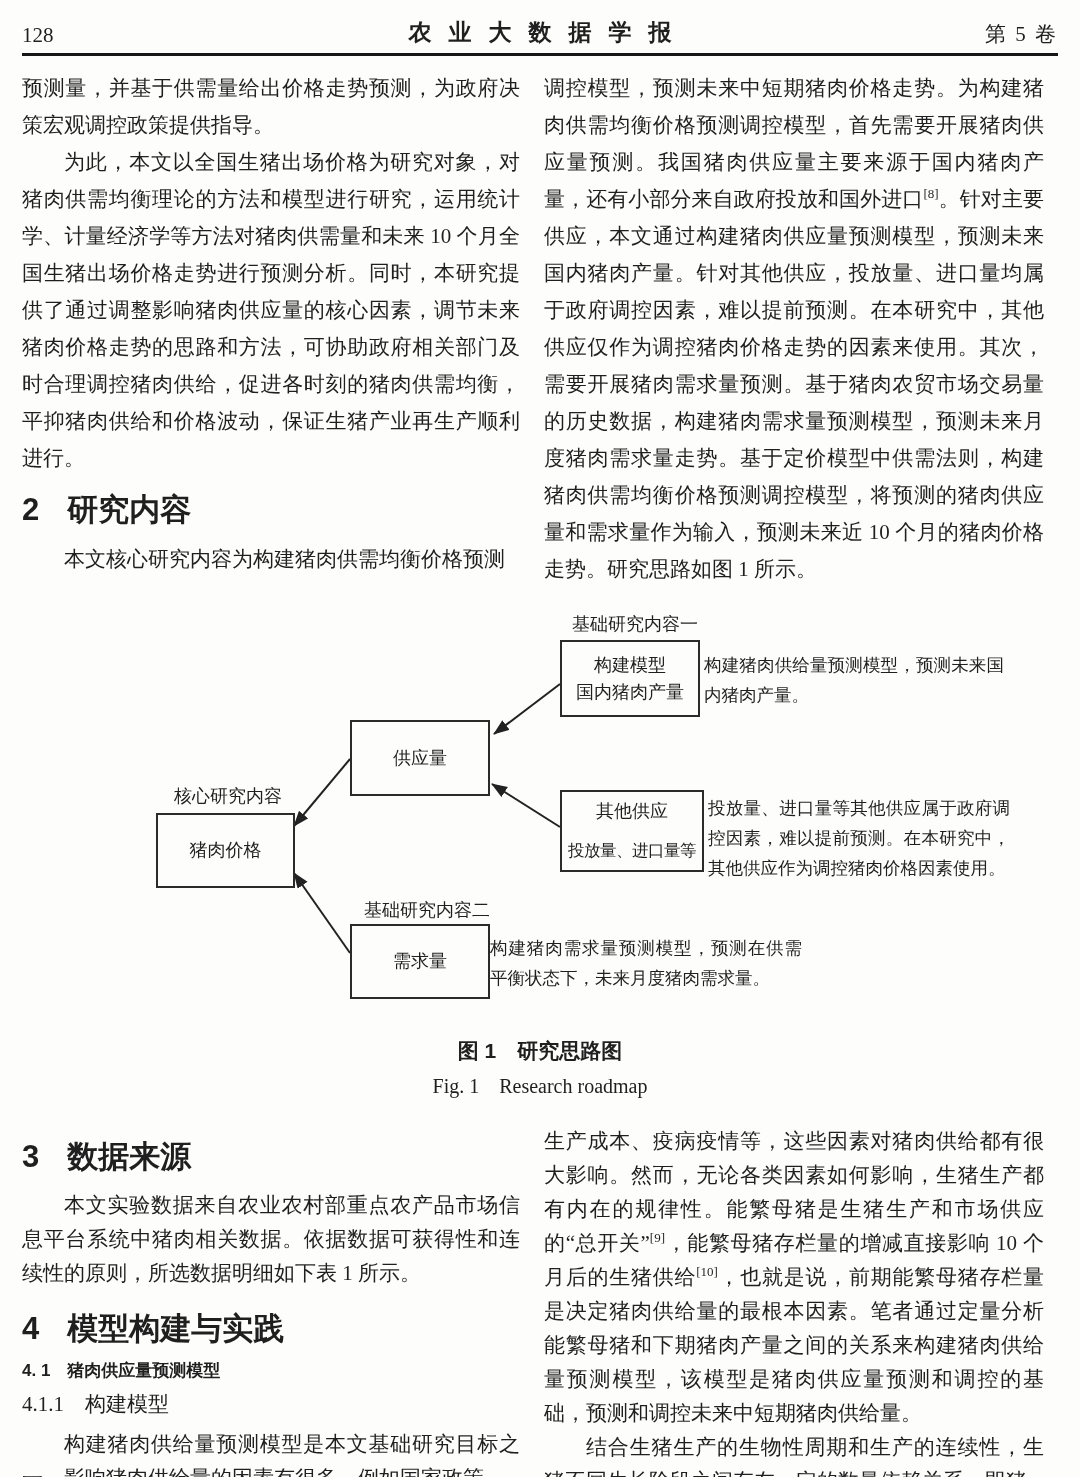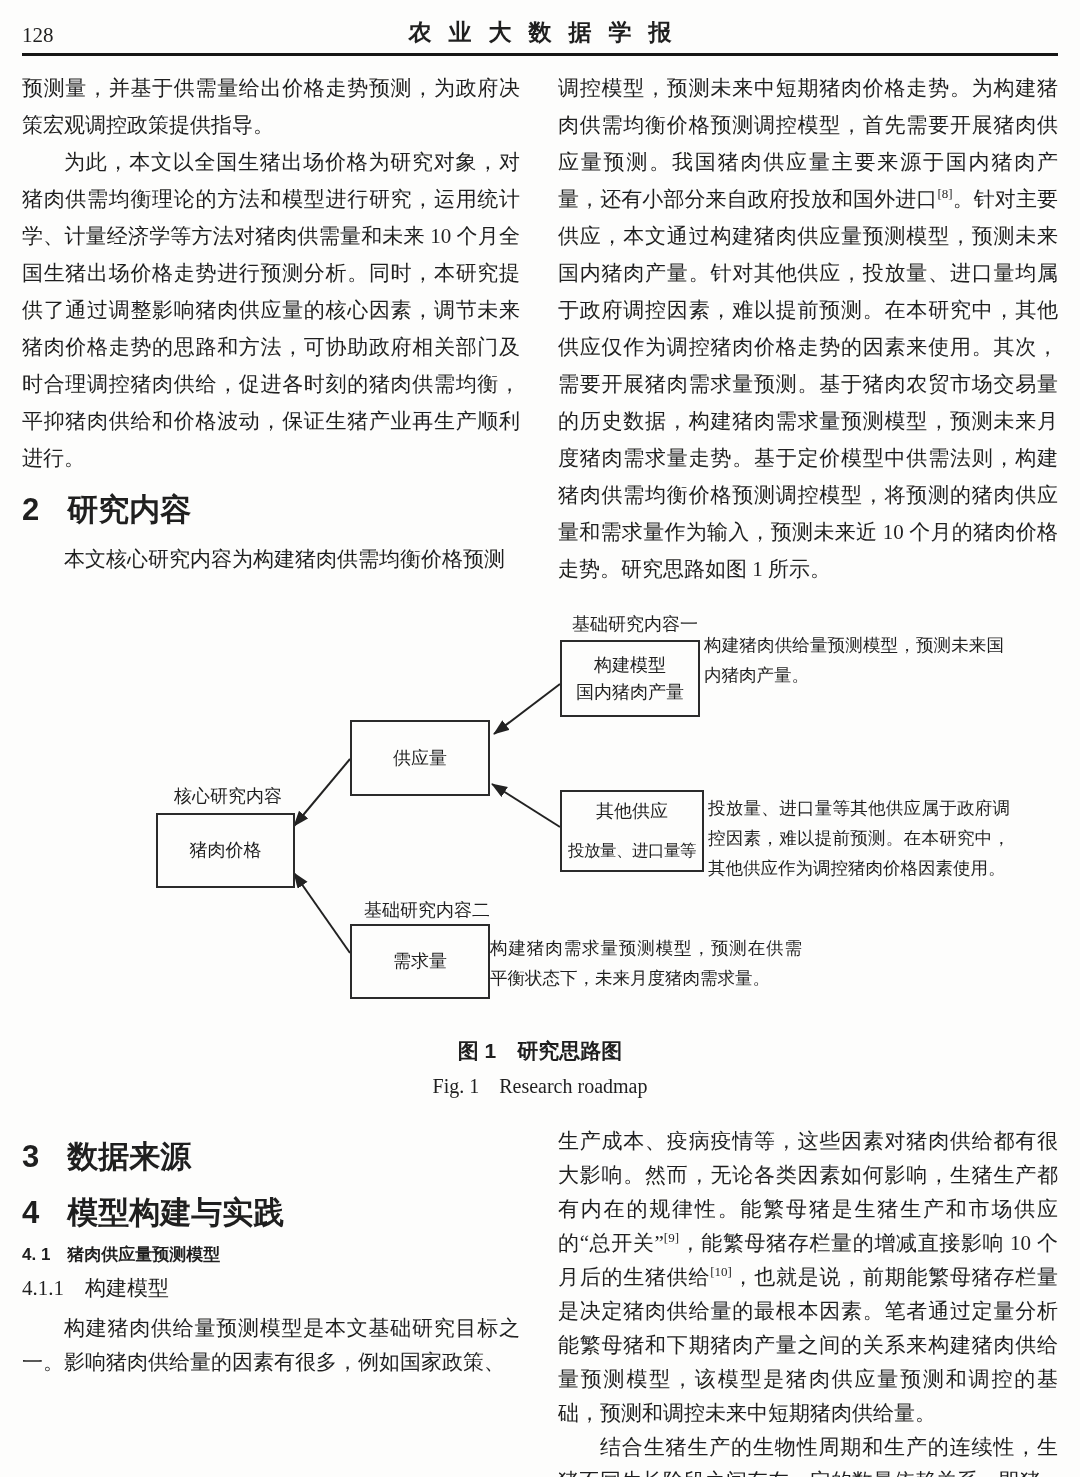--- a/index.html
+++ b/index.html
@@ -17,21 +17,21 @@
   }
   .hdr .pageno{font-size:21px;}
   .hdr .journal{
     font-family:"Liberation Sans","DejaVu Sans",sans-serif;
     font-weight:bold;font-size:23px;letter-spacing:17px;text-indent:17px;
     white-space:nowrap;
   }
   .hdr .vol{font-size:21px;text-align:right;letter-spacing:2px;}
   .hdr-rule{height:3px;background:#161616;margin-top:5px;}
   
-  .cols{display:grid;grid-template-columns:498px 500px;column-gap:38px;}
+  .cols{display:grid;grid-template-columns:498px 500px;column-gap:24px;}
   .cols-top{margin-top:14px;}
   .cols-bottom{margin-top:26px;}
   p.body{
     margin:0;font-size:21px;line-height:37px;
     text-align:justify;text-justify:inter-ideograph;
   }
   .cols-bottom p.body{line-height:34px;}
   .indent{text-indent:2em;}
   sup{font-size:13px;line-height:0;vertical-align:super;}
   .h-sec{
@@ -68,20 +68,21 @@
   .caption .en{font-size:20px;line-height:24px;margin-top:10px;}
 </style>
 </head>
 <body>
 
 <div class="page">
 
   <div class="hdr">
     <span class="pageno">128</span>
     <span class="journal">农业大数据学报</span>
+    <span class="vol">第 5 卷</span>
   </div>
   <div class="hdr-rule"></div>
 
   <div class="cols cols-top">
     <div>
       <p class="body">预测量，并基于供需量给出价格走势预测，为政府决策宏观调控政策提供指导。</p>
       <p class="body indent">为此，本文以全国生猪出场价格为研究对象，对猪肉供需均衡理论的方法和模型进行研究，运用统计学、计量经济学等方法对猪肉供需量和未来 10 个月全国生猪出场价格走势进行预测分析。同时，本研究提供了通过调整影响猪肉供应量的核心因素，调节未来猪肉价格走势的思路和方法，可协助政府相关部门及时合理调控猪肉供给，促进各时刻的猪肉供需均衡，平抑猪肉供给和价格波动，保证生猪产业再生产顺利进行。</p>
       <div class="h-sec">
         <span class="num">2</span>
         <span>研究内容</span>
@@ -104,21 +105,21 @@
       <line x1="538" y1="231" x2="470" y2="188" stroke="#222" stroke-width="2" marker-end="url(#arr)"></line>
       <line x1="328" y1="163" x2="272" y2="230" stroke="#222" stroke-width="2" marker-end="url(#arr)"></line>
       <line x1="328" y1="357" x2="272" y2="277" stroke="#222" stroke-width="2" marker-end="url(#arr)"></line>
     </svg>
 
     <div class="flabel" style="left:550px;top:16px;">基础研究内容一</div>
     <div class="fbox" style="left:538px;top:44px;width:136px;height:73px;">
       <span>构建模型</span>
       <span>国内猪肉产量</span>
     </div>
-    <div class="fann" style="left:682px;top:34px;width:300px;">构建猪肉供给量预测模型，预测未来国内猪肉产量。</div>
+    <div class="fann" style="left:682px;top:54px;width:300px;">构建猪肉供给量预测模型，预测未来国内猪肉产量。</div>
 
     <div class="fbox" style="left:328px;top:124px;width:136px;height:72px;">
       <span>供应量</span>
     </div>
 
     <div class="fbox" style="left:538px;top:194px;width:140px;height:78px;">
       <span>其他供应</span>
       <span class="fit-small">投放量、进口量等</span>
     </div>
     <div class="fann" style="left:686px;top:197px;width:302px;">投放量、进口量等其他供应属于政府调控因素，难以提前预测。在本研究中，其他供应作为调控猪肉价格因素使用。</div>
@@ -139,20 +140,21 @@
     <div class="zh">图 1　研究思路图</div>
     <div class="en">Fig. 1　Research roadmap</div>
   </div>
 
   <div class="cols cols-bottom">
     <div>
       <div class="h-sec">
         <span class="num">3</span>
         <span>数据来源</span>
       </div>
+      <p class="body indent">本文实验数据来自农业农村部重点农产品市场信息平台系统中猪肉相关数据。依据数据可获得性和连续性的原则，所选数据明细如下表 1 所示。</p>
       <div class="h-sec mt-sec">
         <span class="num">4</span>
         <span>模型构建与实践</span>
       </div>
       <div class="h-sub1">4. 1　猪肉供应量预测模型</div>
       <div class="h-sub2">4.1.1　构建模型</div>
       <p class="body indent">构建猪肉供给量预测模型是本文基础研究目标之一。影响猪肉供给量的因素有很多，例如国家政策、</p>
     </div>
     <div>
       <p class="body"><span>生产成本、疫病疫情等，这些因素对猪肉供给都有很大影响。然而，无论各类因素如何影响，生猪生产都有内在的规律性。能繁母猪是生猪生产和市场供应的“总开关”</span><sup>[9]</sup><span>，能繁母猪存栏量的增减直接影响 10 个月后的生猪供给</span><sup>[10]</sup><span>，也就是说，前期能繁母猪存栏量是决定猪肉供给量的最根本因素。笔者通过定量分析能繁母猪和下期猪肉产量之间的关系来构建猪肉供给量预测模型，该模型是猪肉供应量预测和调控的基础，预测和调控未来中短期猪肉供给量。</span></p>

